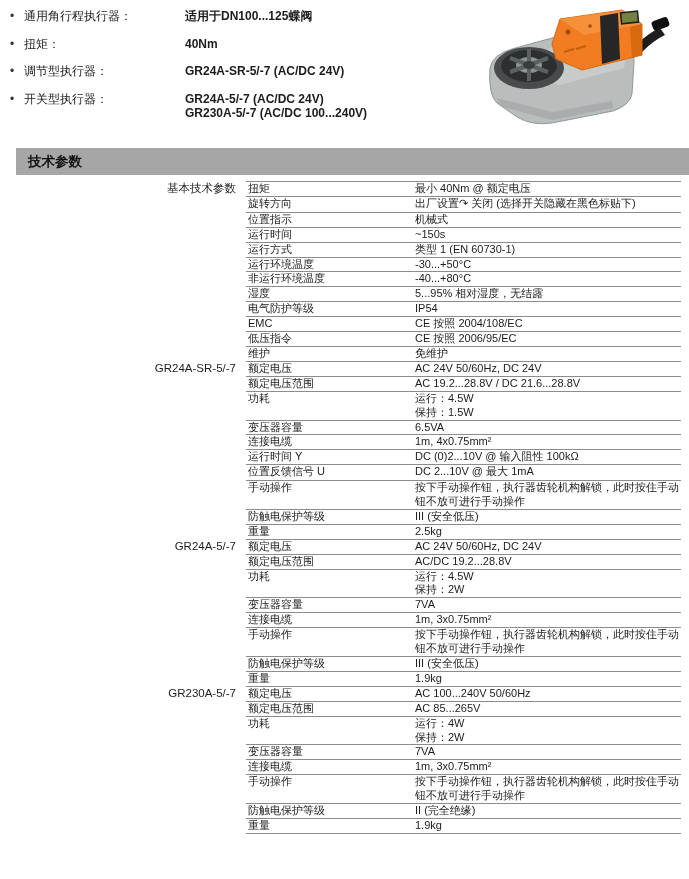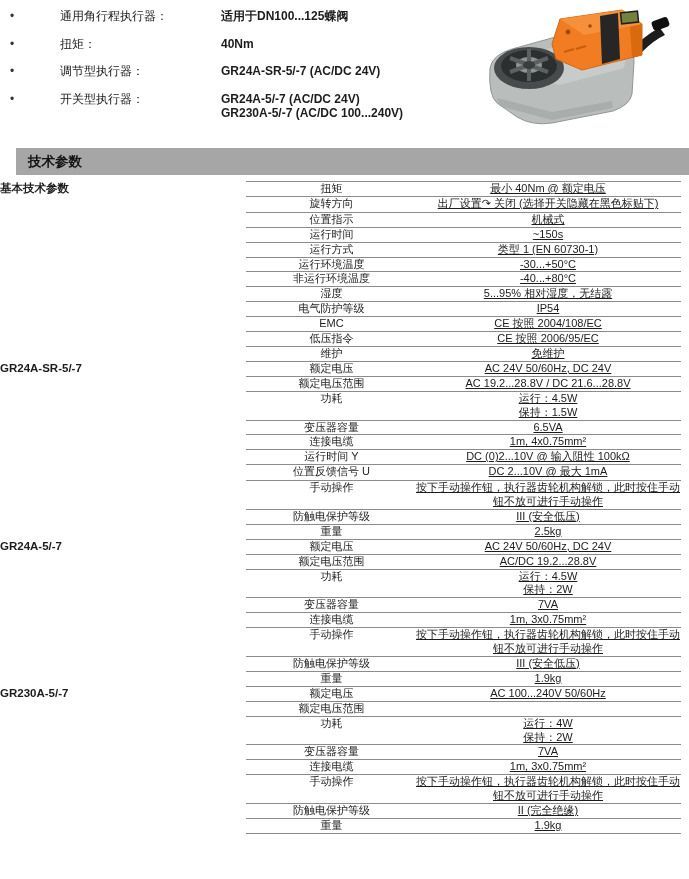--- a/index.html
+++ b/index.html
@@ -11,49 +11,49 @@
   body{
     width:689px;height:879px;
     background:#fff;color:var(--txt);
     font-family:"Liberation Sans", sans-serif;
     position:relative;overflow:hidden;
   }
   
   .top-info{position:absolute;top:9px;left:10px;width:470px;}
   .info-item{display:flex;margin-bottom:13px;font-size:12px;line-height:14.5px;}
   .bullet{width:14px;flex:0 0 14px;color:#333;}
-  .info-label{width:161px;flex:0 0 161px;margin-left:36px;}
+  .info-label{width:161px;flex:0 0 161px;}
   .info-value{font-weight:bold;white-space:pre-line;}
   
   .product{position:absolute;top:2px;left:472px;width:205px;height:126px;}
   
   .header-bar{
     position:absolute;top:148px;left:16px;width:689px;height:27px;
     background:var(--bar);box-sizing:border-box;
     font-size:13.5px;font-weight:bold;color:#121212;
     line-height:27px;padding-left:12px;
   }
   
   .spec-table{position:absolute;top:181px;left:0;width:687px;font-size:11px;}
   .row{display:flex;align-items:stretch;}
   .group-cell{
     width:246px;flex:0 0 246px;box-sizing:border-box;
-    padding-right:10px;padding-top:1px;
-    font-weight:bold;font-size:11.5px;line-height:13.9px;
+    text-align:right;padding-right:10px;padding-top:1px;
+    font-weight:normal;font-size:11.5px;line-height:13.9px;
   }
   .row-body{
-    flex:1;display:flex;border-top:1px solid var(--rule);margin-right:6px;text-align:center;
+    flex:1;display:flex;border-top:1px solid var(--rule);margin-right:6px;
   }
   .spec-table > .row:last-child .row-body{border-bottom:1px solid var(--rule);}
   .attr-cell{
     width:169px;flex:0 0 169px;box-sizing:border-box;
     padding-left:2px;line-height:13.9px;white-space:nowrap;
   }
   .value-cell{
-    flex:1;line-height:13.9px;white-space:pre-line;text-decoration:underline;
+    flex:1;line-height:13.9px;white-space:pre-line;
   }
 </style>
 </head>
 <body>
 
 <div class="top-info">
   <div class="info-item">
     <span class="bullet">•</span>
     <span class="info-label">通用角行程执行器：</span>
     <span class="info-value">适用于DN100...125蝶阀</span>
@@ -368,20 +368,21 @@
       <div class="row-body">
         <div class="attr-cell">额定电压</div>
         <div class="value-cell">AC 100...240V 50/60Hz</div>
       </div>
     </div>
 
     <div class="row">
       <div class="group-cell"></div>
       <div class="row-body">
         <div class="attr-cell">额定电压范围</div>
+        <div class="value-cell">AC 85...265V</div>
       </div>
     </div>
 
     <div class="row">
       <div class="group-cell"></div>
       <div class="row-body">
         <div class="attr-cell">功耗</div>
         <div class="value-cell">运行：4W
 保持：2W</div>
       </div>

